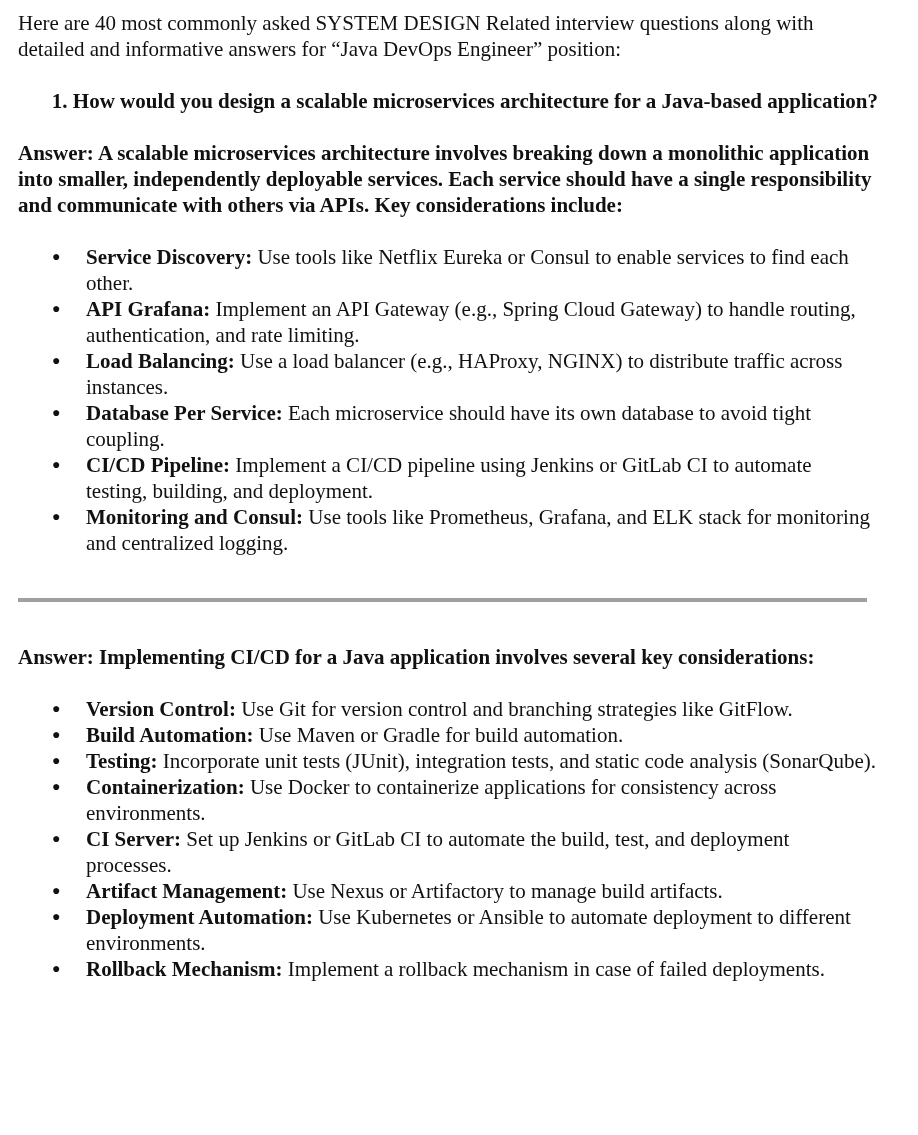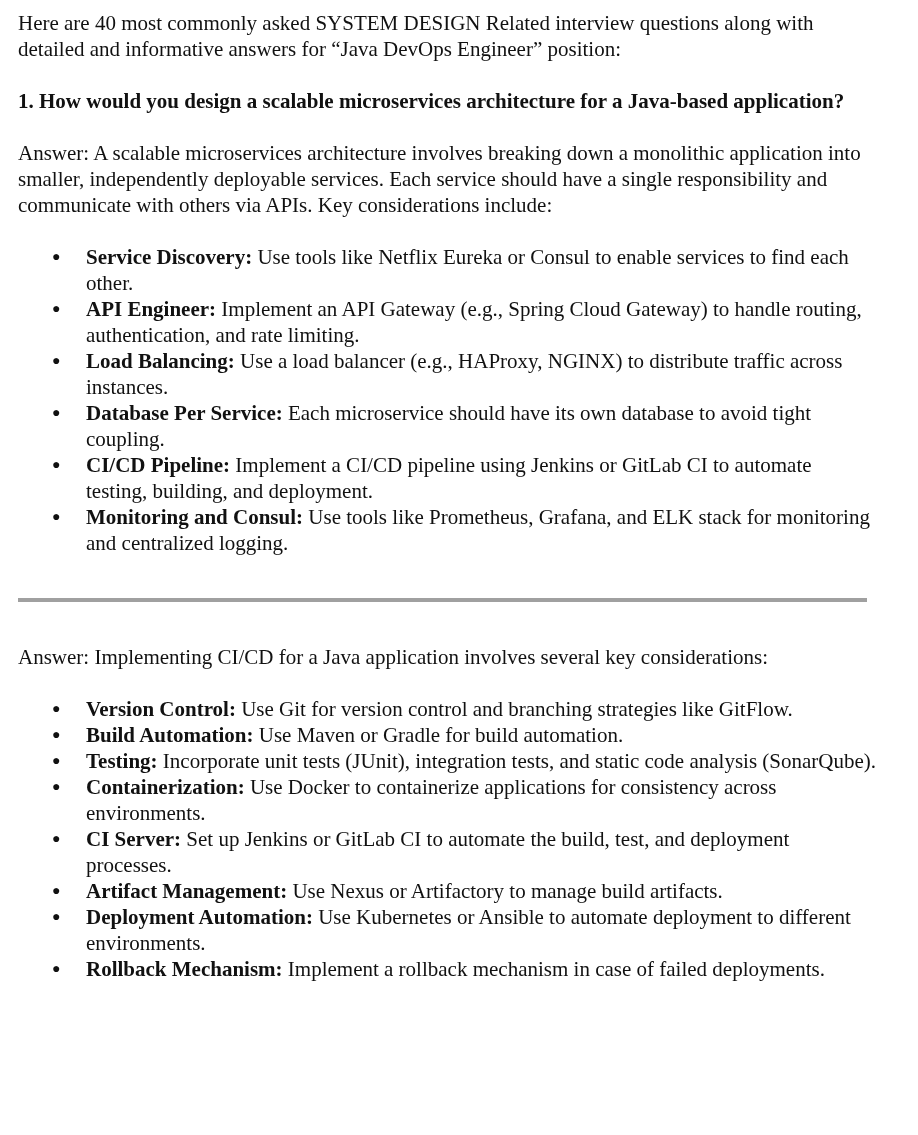--- a/index.html
+++ b/index.html
@@ -21,23 +21,25 @@
       padding: 10px 0 0 18px;
       width: 860px;
     }
     .intro {
       margin: 0 0 26px 0;
     }
     .intro b { font-weight: normal; }
     .question {
       font-weight: bold;
       margin: 0 0 26px 0;
+      text-align: right;
     }
     .answer {
       margin: 0 0 26px 0;
+      font-weight: bold;
     }
     ul.points {
       list-style: none;
       margin: 0;
       padding: 0;
     }
     ul.points li {
       position: relative;
       padding-left: 68px;
       margin: 0;
@@ -62,21 +64,21 @@
 
 <div class="page">
 
   <p class="intro"><span>Here are 40 most commonly asked SYSTEM DESIGN Related interview questions along with detailed and informative answers for “</span><b>Java DevOps Engineer</b><span>” position:</span></p>
 
   <div>
     <p class="question">1. How would you design a scalable microservices architecture for a Java-based application?</p>
     <p class="answer">Answer: A scalable microservices architecture involves breaking down a monolithic application into smaller, independently deployable services. Each service should have a single responsibility and communicate with others via APIs. Key considerations include:</p>
     <ul class="points section-1-list">
       <li><span class="bullet">●</span><span class="term">Service Discovery:</span><span> Use tools like Netflix Eureka or Consul to enable services to find each other.</span></li>
-      <li><span class="bullet">●</span><span class="term">API Engineer:</span><span> Implement an API Gateway (e.g., Spring Cloud Gateway) to handle routing, authentication, and rate limiting.</span></li>
+      <li><span class="bullet">●</span><span class="term">API Grafana:</span><span> Implement an API Gateway (e.g., Spring Cloud Gateway) to handle routing, authentication, and rate limiting.</span></li>
       <li><span class="bullet">●</span><span class="term">Load Balancing:</span><span> Use a load balancer (e.g., HAProxy, NGINX) to distribute traffic across instances.</span></li>
       <li><span class="bullet">●</span><span class="term">Database Per Service:</span><span> Each microservice should have its own database to avoid tight coupling.</span></li>
       <li><span class="bullet">●</span><span class="term">CI/CD Pipeline:</span><span> Implement a CI/CD pipeline using Jenkins or GitLab CI to automate testing, building, and deployment.</span></li>
       <li><span class="bullet">●</span><span class="term">Monitoring and Consul:</span><span> Use tools like Prometheus, Grafana, and ELK stack for monitoring and centralized logging.</span></li>
     </ul>
   </div>
 
   <div class="divider"></div>
 
   <div>

